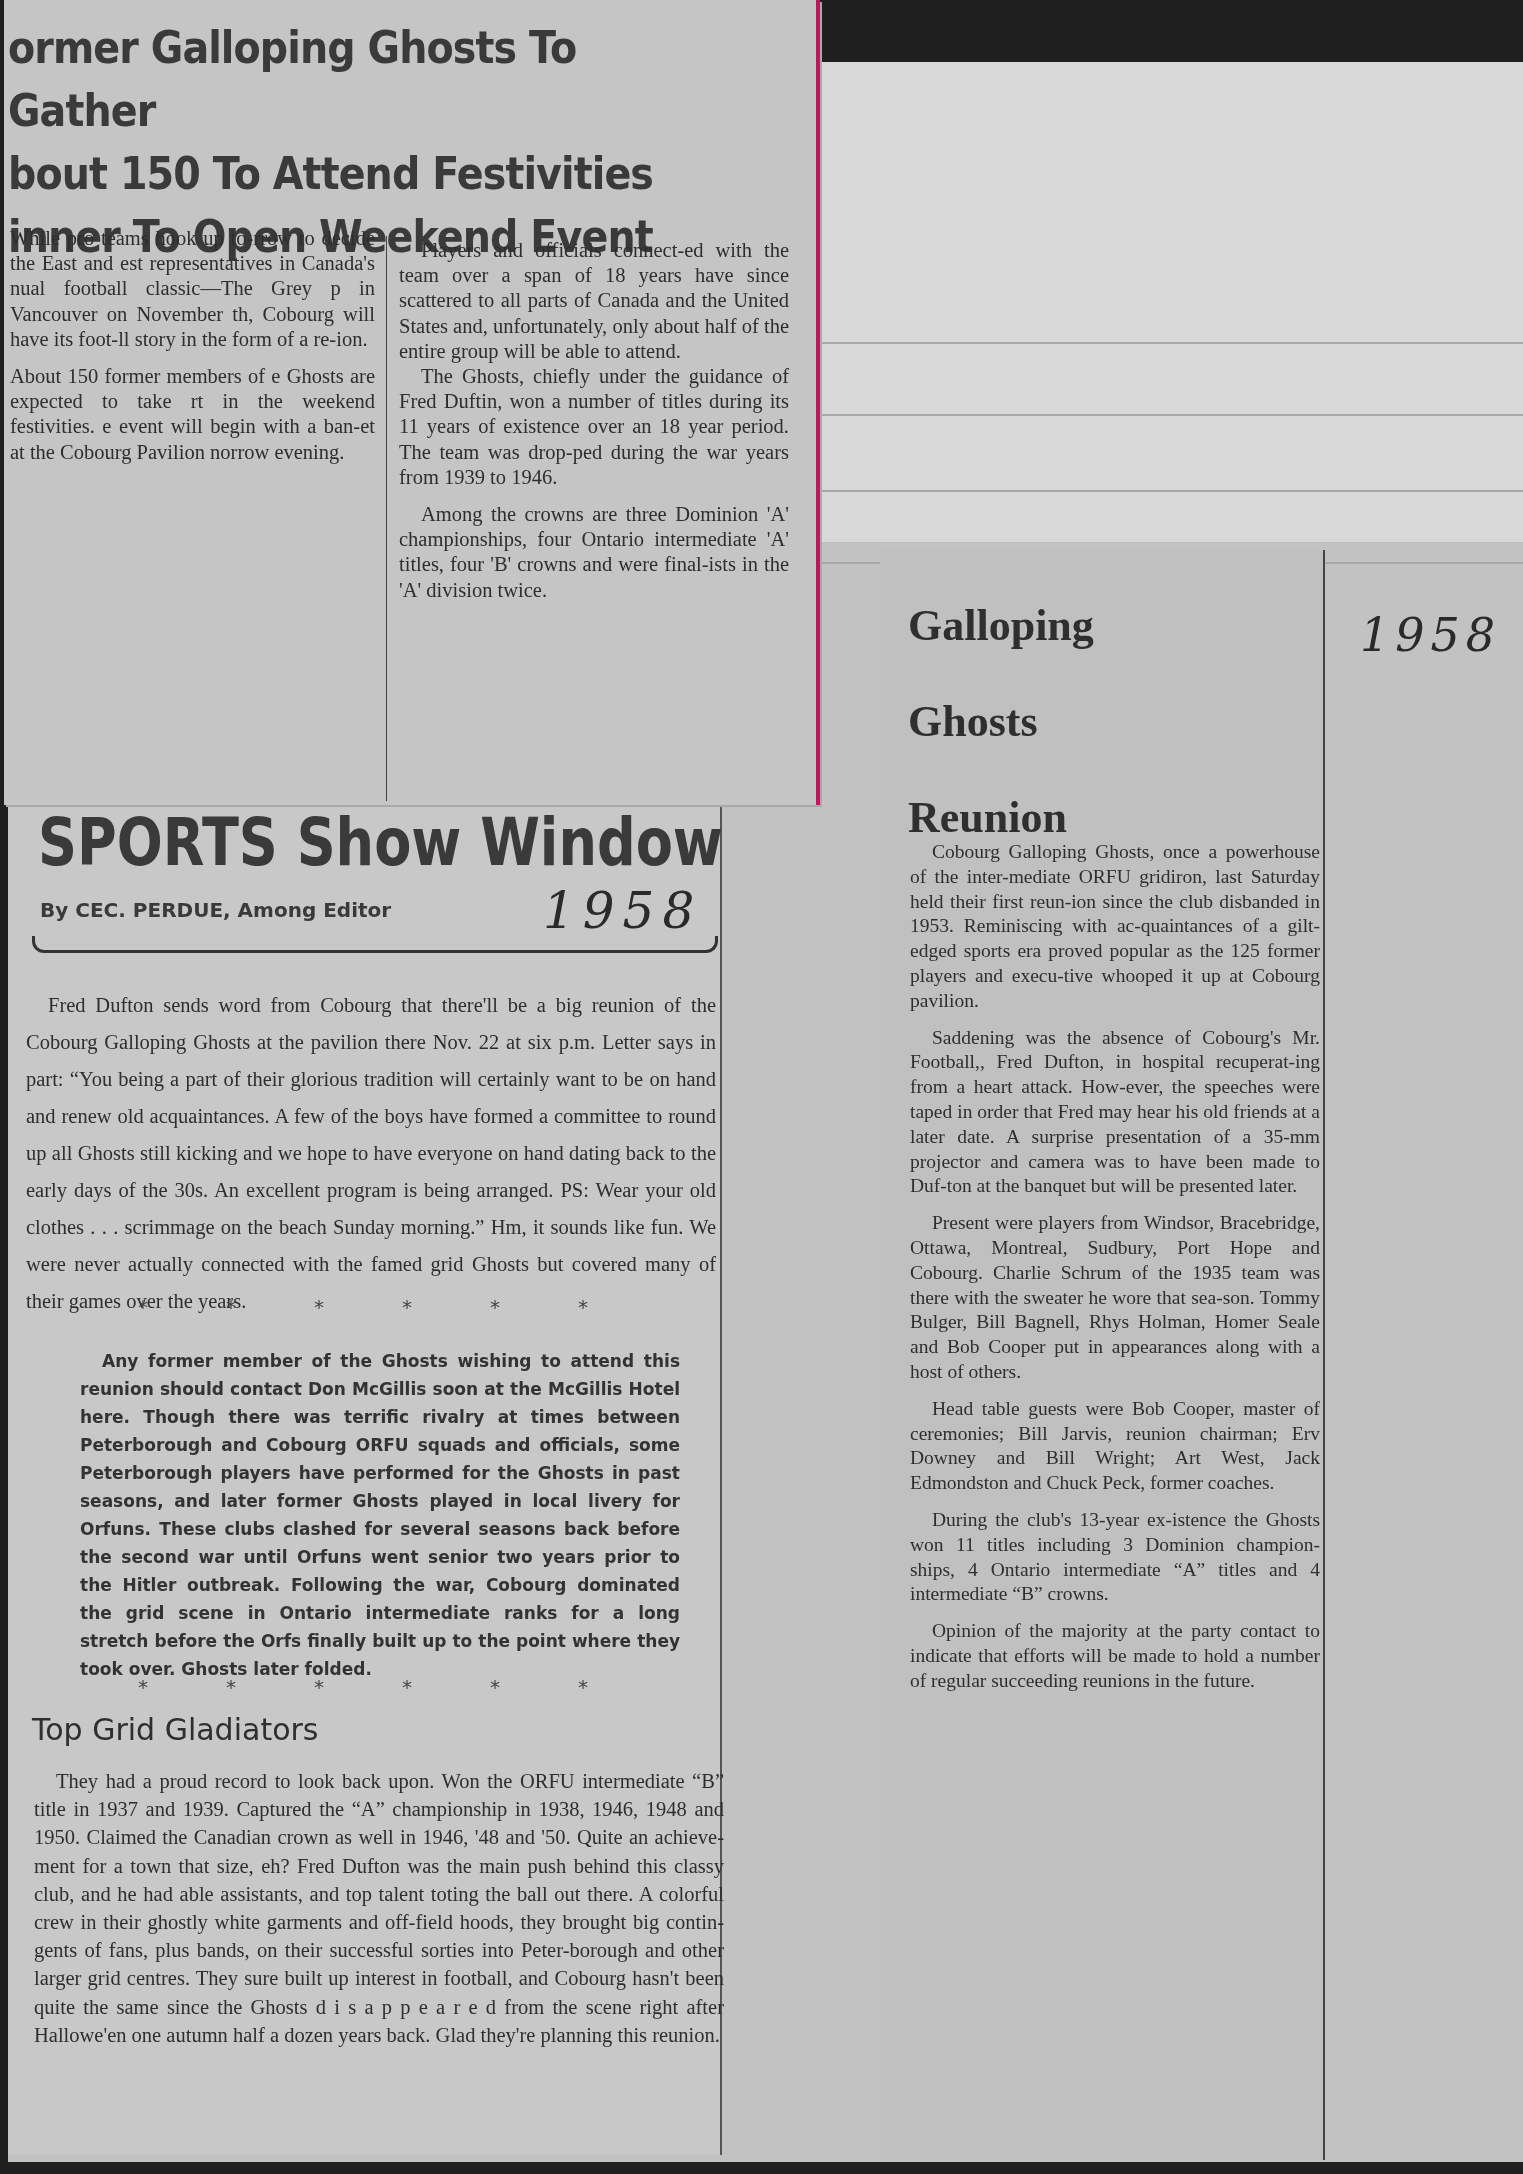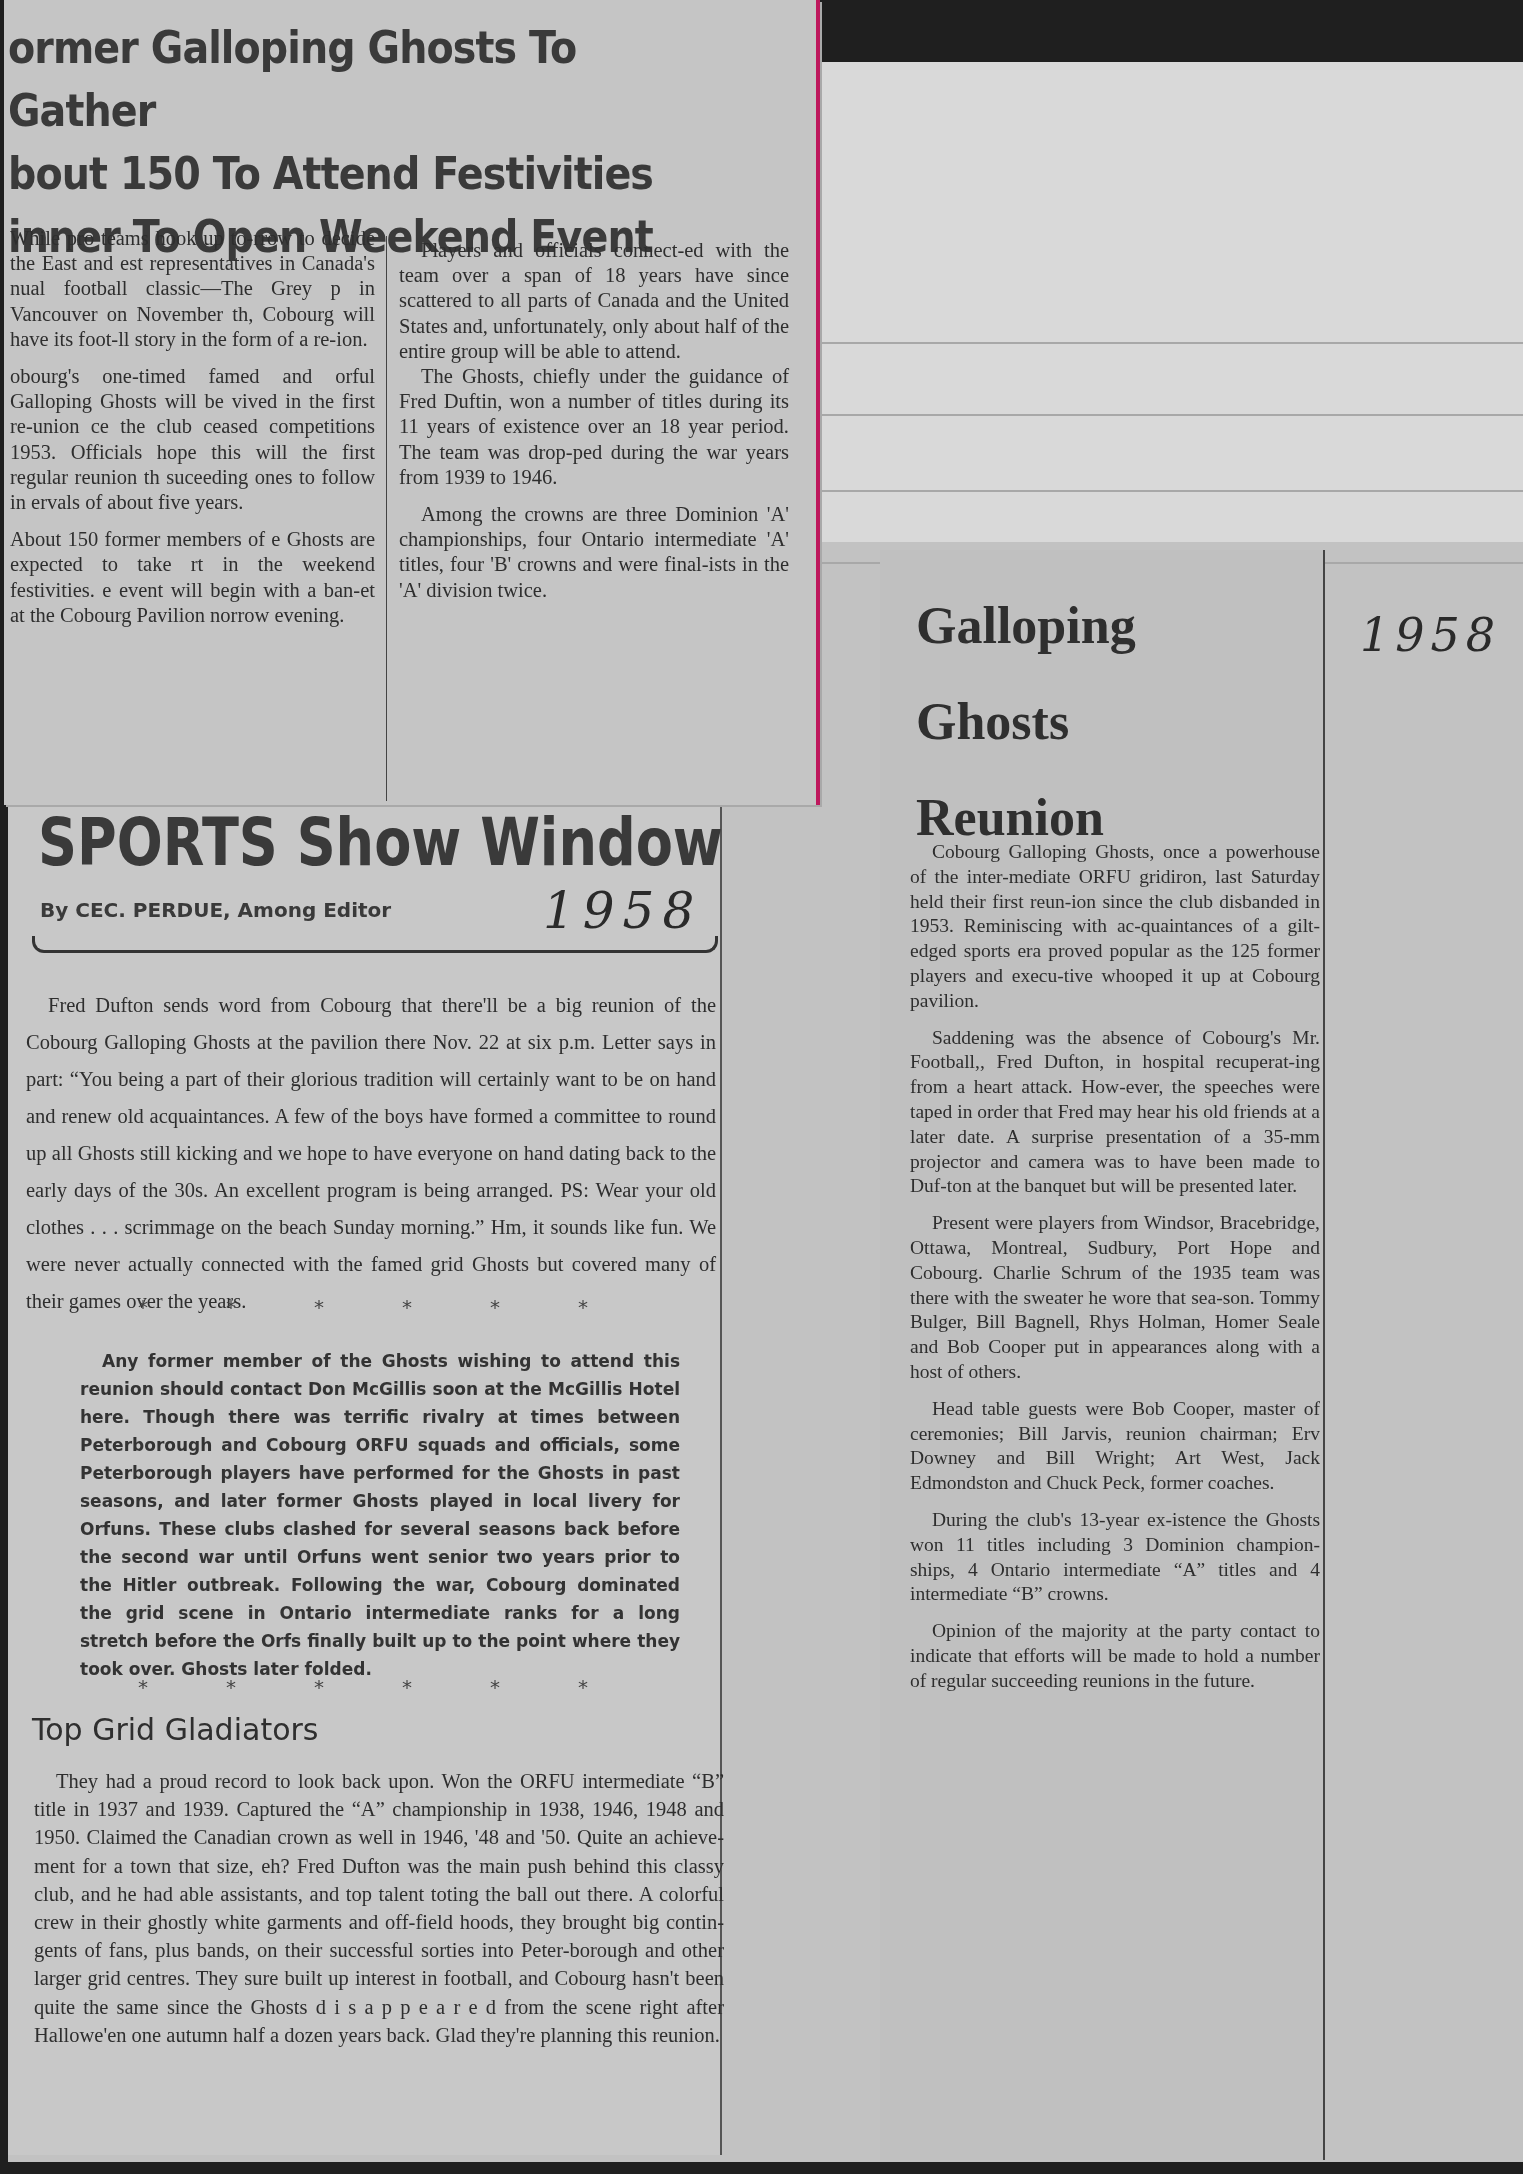--- a/index.html
+++ b/index.html
@@ -56,22 +56,22 @@
   .c2 .body1 { position:absolute; left:18px; top:175px; width:690px; font-size:20.5px; line-height:37px; text-align:justify; font-family:"Liberation Serif", serif; }
   .c2 .stars { position:absolute; left:130px; width:450px; display:flex; justify-content:space-between; font-size:20px; color:#444; font-family:"DejaVu Sans", sans-serif;}
   .c2 .bold-body { position:absolute; left:72px; top:535px; width:600px; font-family:"DejaVu Sans", sans-serif; font-weight:bold;
     font-size:17px; line-height:28px; text-align:justify; color:#333; }
   .c2 .subhead { position:absolute; left:24px; top:912px; font-family:"DejaVu Sans", sans-serif; font-size:30px; color:#2f2f2f; }
   .c2 .body2 { position:absolute; left:26px; top:955px; width:690px; font-size:20.5px; line-height:28.2px; text-align:justify; }
 
   
   .c3 { left:880px; top:550px; width:443px; height:1610px; background:#c0c0c0; border-right:2px solid #444; z-index:2; }
   .c3 .headline {
-    position:absolute; left:36px; top:28px; font-family:"Liberation Serif", serif; font-weight:bold;
-    font-size:52px; line-height:96px; color:#2f2f2f;
+    position:absolute; left:28px; top:28px; font-family:"Liberation Serif", serif; font-weight:bold;
+    font-size:44px; line-height:96px; color:#2f2f2f;
   }
   .c3 .body { position:absolute; left:30px; top:290px; width:410px; font-size:19.5px; line-height:24.8px; text-align:justify; }
   .hand2 { position:absolute; left:1360px; top:608px; font-family:"DejaVu Serif", serif; font-style:italic; font-size:46px; color:#2a2a2a; letter-spacing:6px; z-index:4; }
 </style>
 </head>
 <body>
 
 <div class="sheet"></div>
 <div class="lined">
   <div class="rule" style="top:280px"></div>
@@ -81,21 +81,20 @@
 </div>
 
 <div class="clip c1">
   <div class="headline">
     <div>ormer Galloping Ghosts To Gather</div>
     <div>bout 150 To Attend Festivities</div>
     <div>inner To Open Weekend Event</div>
   </div>
   <div class="col colA">
     <p class="para">While pro teams hook up to-rrow to decide the East and est representatives in Canada's nual football classic—The Grey p in Vancouver on November th, Cobourg will have its foot-ll story in the form of a re-ion.</p>
-    <p class="para">obourg's one-timed famed and orful Galloping Ghosts will be vived in the first re-union ce the club ceased competitions 1953. Officials hope this will the first regular reunion th suceeding ones to follow in ervals of about five years.</p>
     <p class="para tight">About 150 former members of e Ghosts are expected to take rt in the weekend festivities. e event will begin with a ban-et at the Cobourg Pavilion norrow evening.</p>
   </div>
   <div class="divider"></div>
   <div class="col colB">
     <p class="para ind tight">Players and officials connect-ed with the team over a span of 18 years have since scattered to all parts of Canada and the United States and, unfortunately, only about half of the entire group will be able to attend.</p>
     <p class="para ind">The Ghosts, chiefly under the guidance of Fred Duftin, won a number of titles during its 11 years of existence over an 18 year period. The team was drop-ped during the war years from 1939 to 1946.</p>
     <p class="para ind">Among the crowns are three Dominion 'A' championships, four Ontario intermediate 'A' titles, four 'B' crowns and were final-ists in the 'A' division twice.</p>
   </div>
 </div>
 

